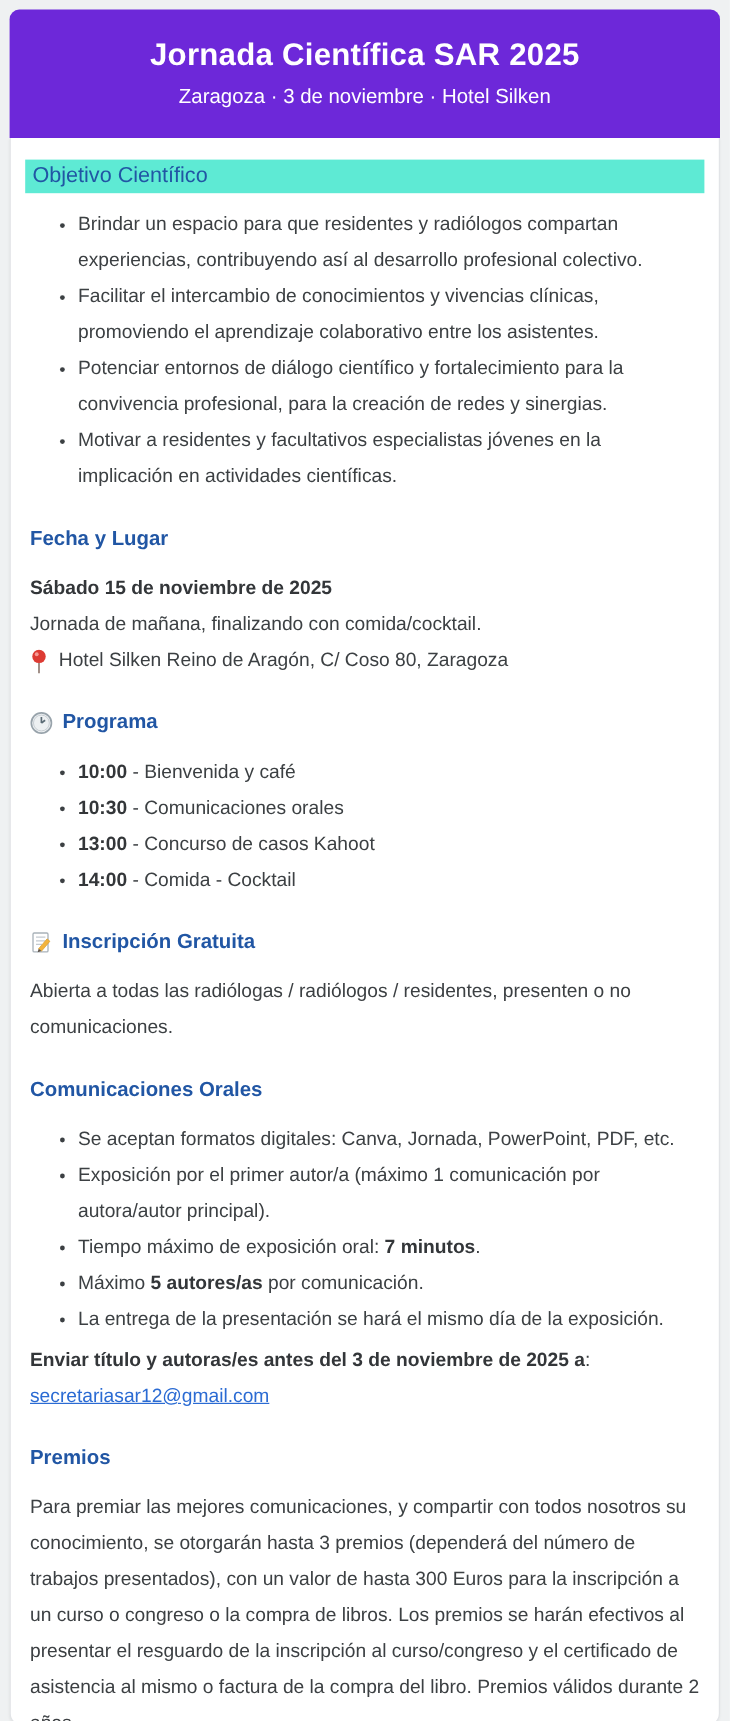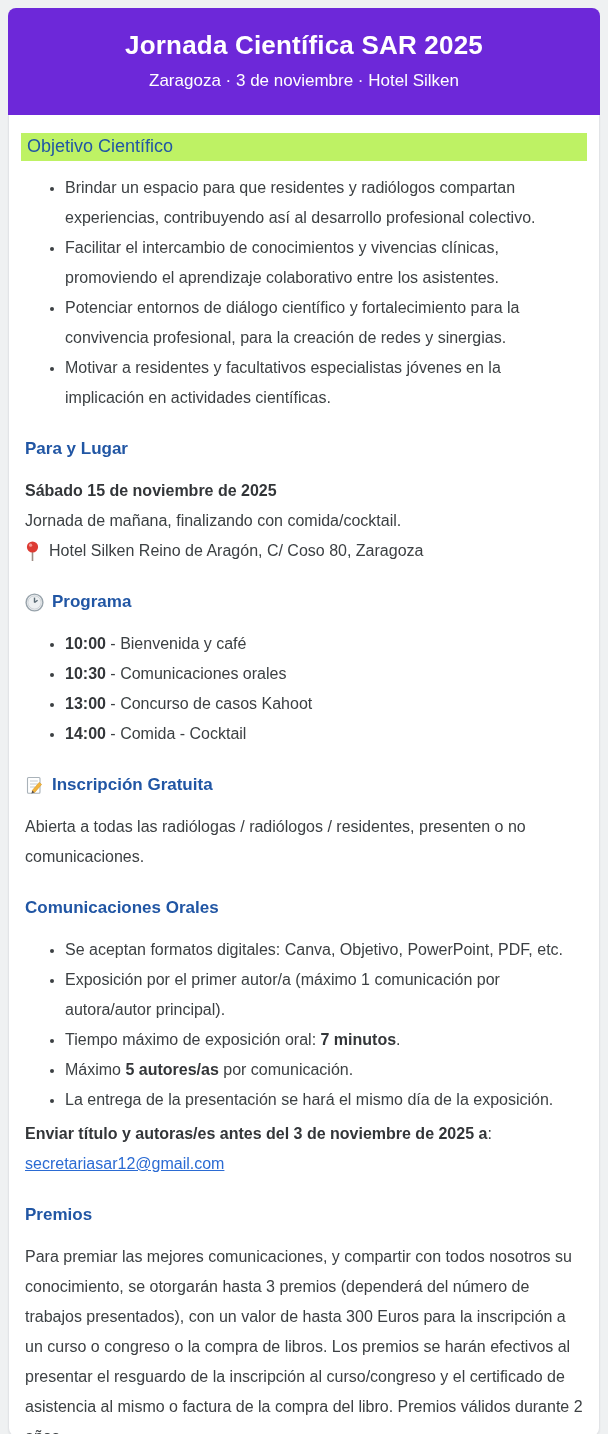--- a/index.html
+++ b/index.html
@@ -40,21 +40,21 @@
     background: #ffffff;
     border: 1px solid #e2e4e7;
     border-top: none;
     border-radius: 0 0 10px 10px;
     padding: 16px 16px 24px 16px;
     overflow: hidden;
     box-shadow: 0 1px 2px rgba(0,0,0,0.05);
   }
 
   .band-heading {
-    background: #bef264;
+    background: #5eead4;
     color: #2156a4;
     font-size: 18px;
     font-weight: 400;
     padding: 3px 6px 4px 6px;
     margin: 2px -4px 12px -4px;
   }
 
   h2.section-heading {
     color: #2156a4;
     font-size: 17px;
@@ -104,21 +104,21 @@
 
     <div class="band-heading">Objetivo Científico</div>
     <ul>
         <li>Brindar un espacio para que residentes y radiólogos compartan experiencias, contribuyendo así al desarrollo profesional colectivo.</li>
         <li>Facilitar el intercambio de conocimientos y vivencias clínicas, promoviendo el aprendizaje colaborativo entre los asistentes.</li>
         <li>Potenciar entornos de diálogo científico y fortalecimiento para la convivencia profesional, para la creación de redes y sinergias.</li>
         <li>Motivar a residentes y facultativos especialistas jóvenes en la implicación en actividades científicas.</li>
       </ul>
 
     <h2 class="section-heading">
-      <span>Para y Lugar</span>
+      <span>Fecha y Lugar</span>
     </h2>
     <div class="block">
       <p><b>Sábado 15 de noviembre de 2025</b></p>
       <p>Jornada de mañana, finalizando con comida/cocktail.</p>
       <p class="pin-line">
         <span class="inline-icon">
           <svg width="15" height="21" viewBox="0 0 15 21">
             <line x1="7.5" y1="11" x2="7.5" y2="20" stroke="#9e8c84" stroke-width="1.6"></line>
             <circle cx="7.5" cy="6" r="5.6" fill="#dd3b33"></circle>
             <circle cx="5.6" cy="4.2" r="1.6" fill="#f59a94"></circle>
@@ -160,21 +160,21 @@
       <span>Inscripción Gratuita</span>
     </h2>
     <div class="block">
       <p>Abierta a todas las radiólogas / radiólogos / residentes, presenten o no comunicaciones.</p>
     </div>
 
     <h2 class="section-heading">
       <span>Comunicaciones Orales</span>
     </h2>
     <ul class="tight">
-        <li><span>Se aceptan formatos digitales: Canva, Objetivo, PowerPoint, PDF, etc.</span></li>
+        <li><span>Se aceptan formatos digitales: Canva, Jornada, PowerPoint, PDF, etc.</span></li>
         <li><span>Exposición por el primer autor/a (máximo 1 comunicación por autora/autor principal).</span></li>
         <li><span>Tiempo máximo de exposición oral: </span><b>7 minutos</b><span>.</span></li>
         <li><span>Máximo </span><b>5 autores/as</b><span> por comunicación.</span></li>
         <li><span>La entrega de la presentación se hará el mismo día de la exposición.</span></li>
       </ul>
 
     <div class="block">
       <p><b>Enviar título y autoras/es antes del 3 de noviembre de 2025 a</b><span>:</span></p>
       <p><a class="email-link" href="#">secretariasar12@gmail.com</a></p>
     </div>

